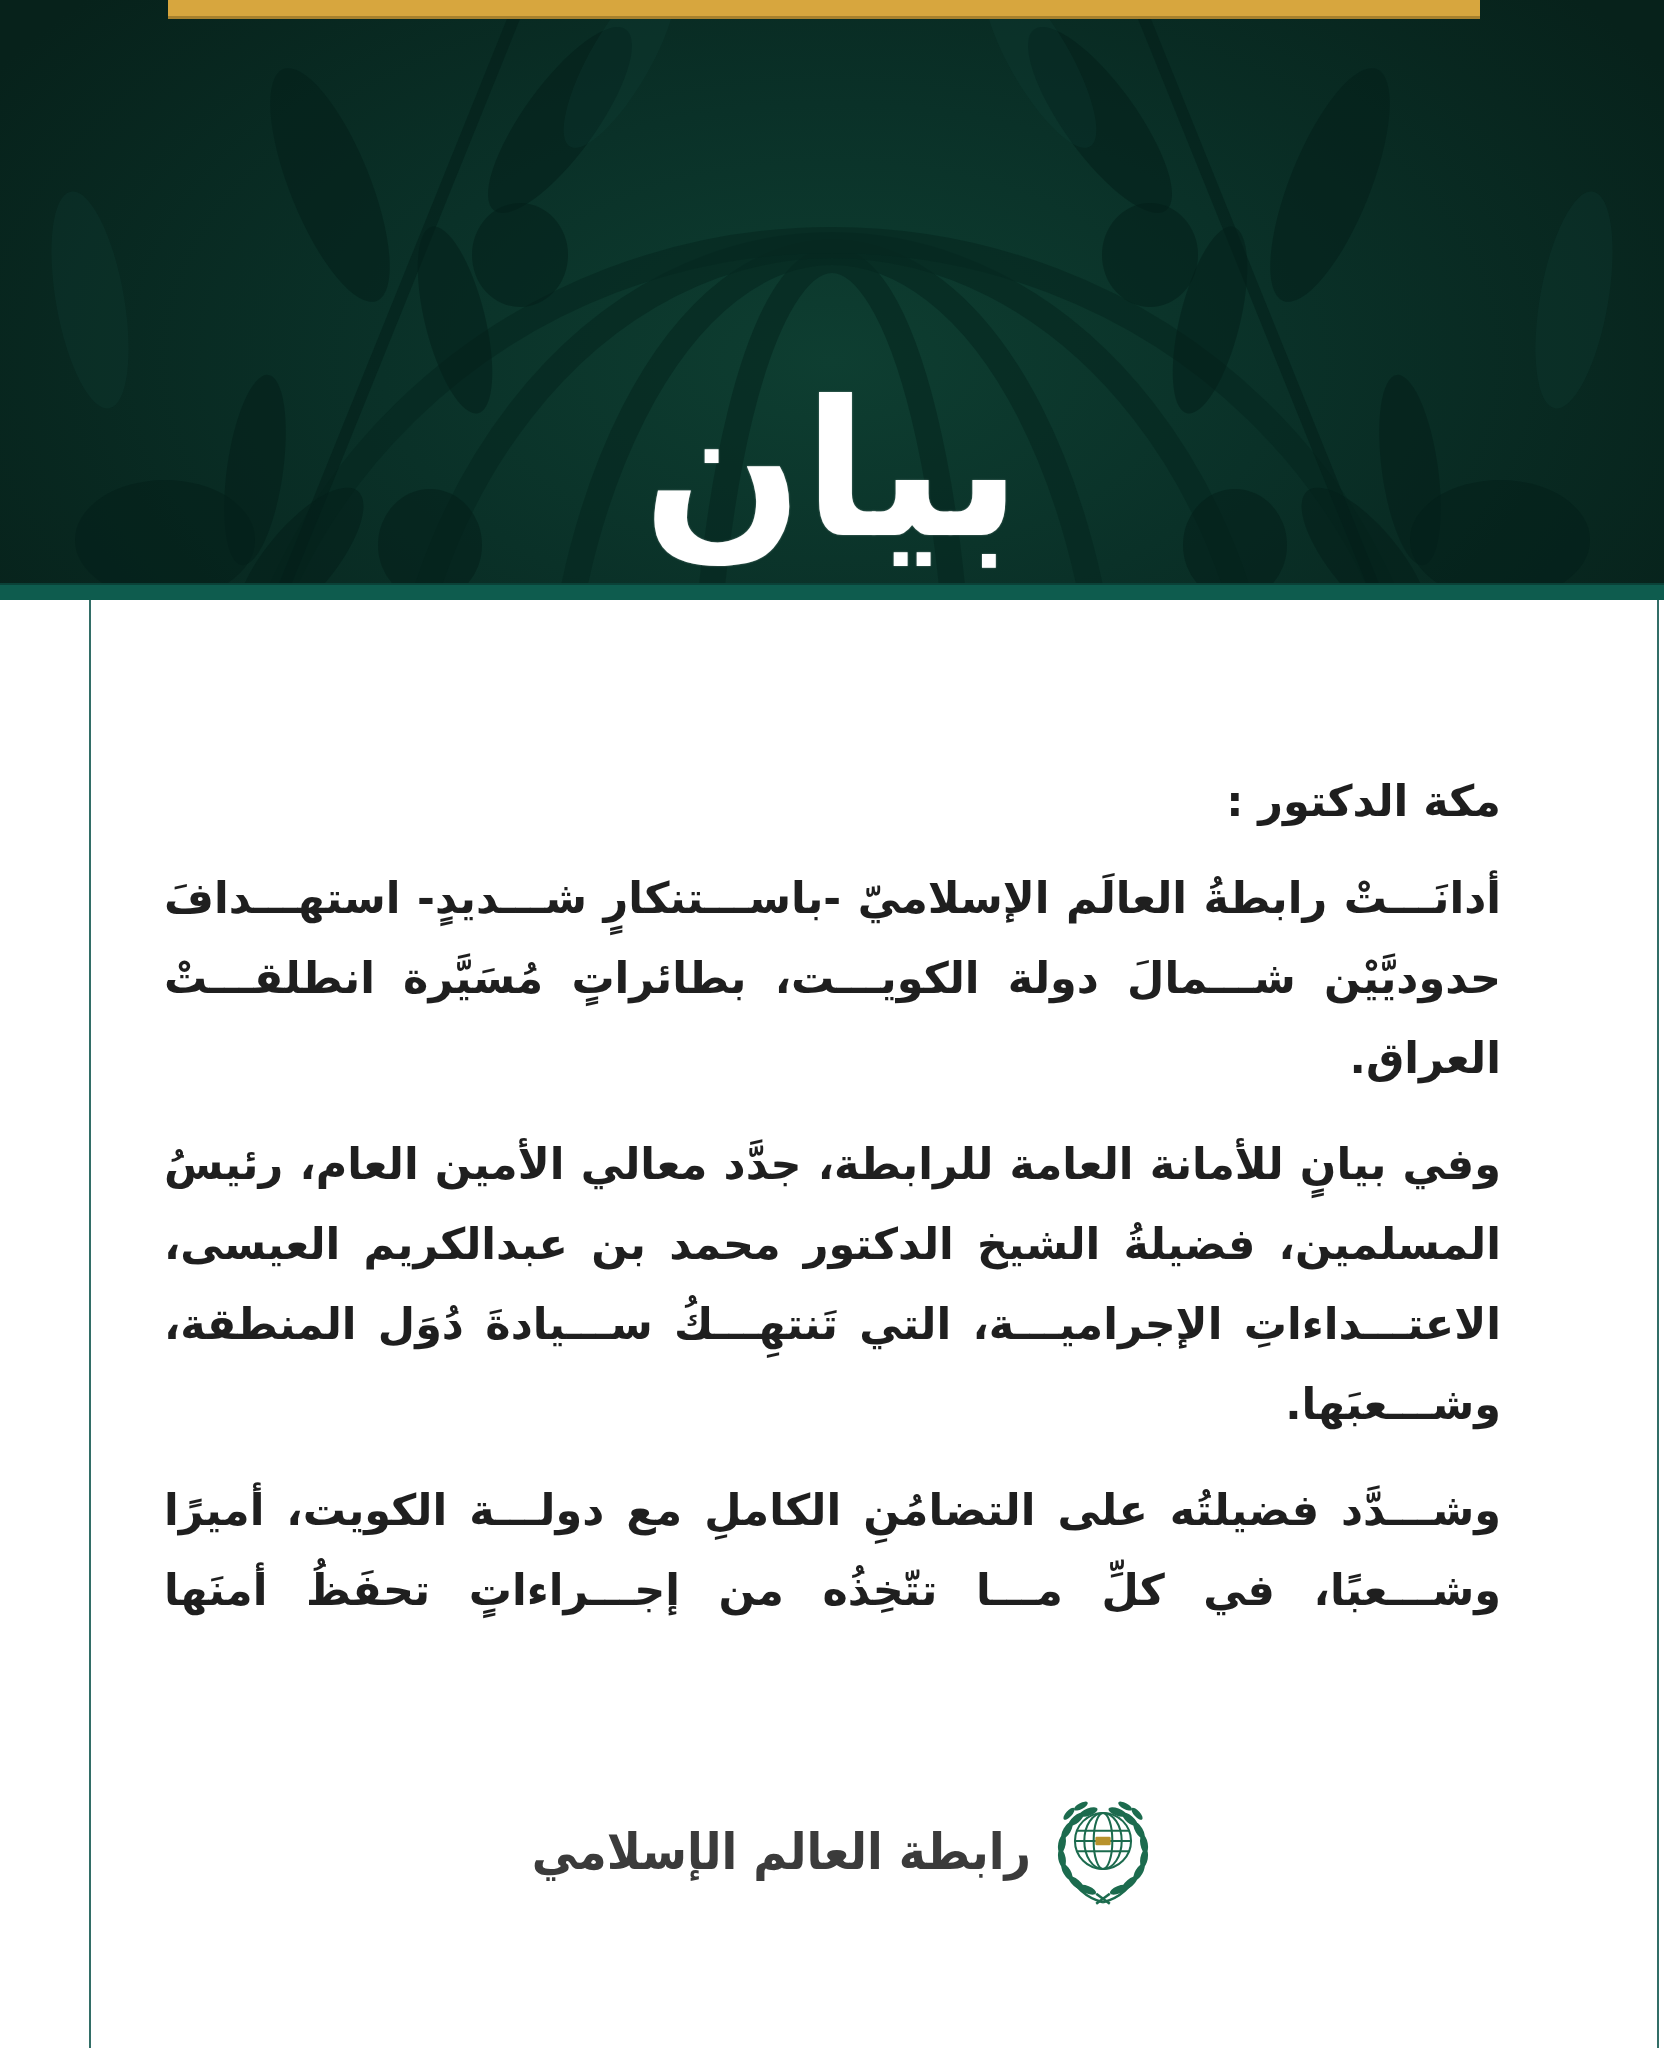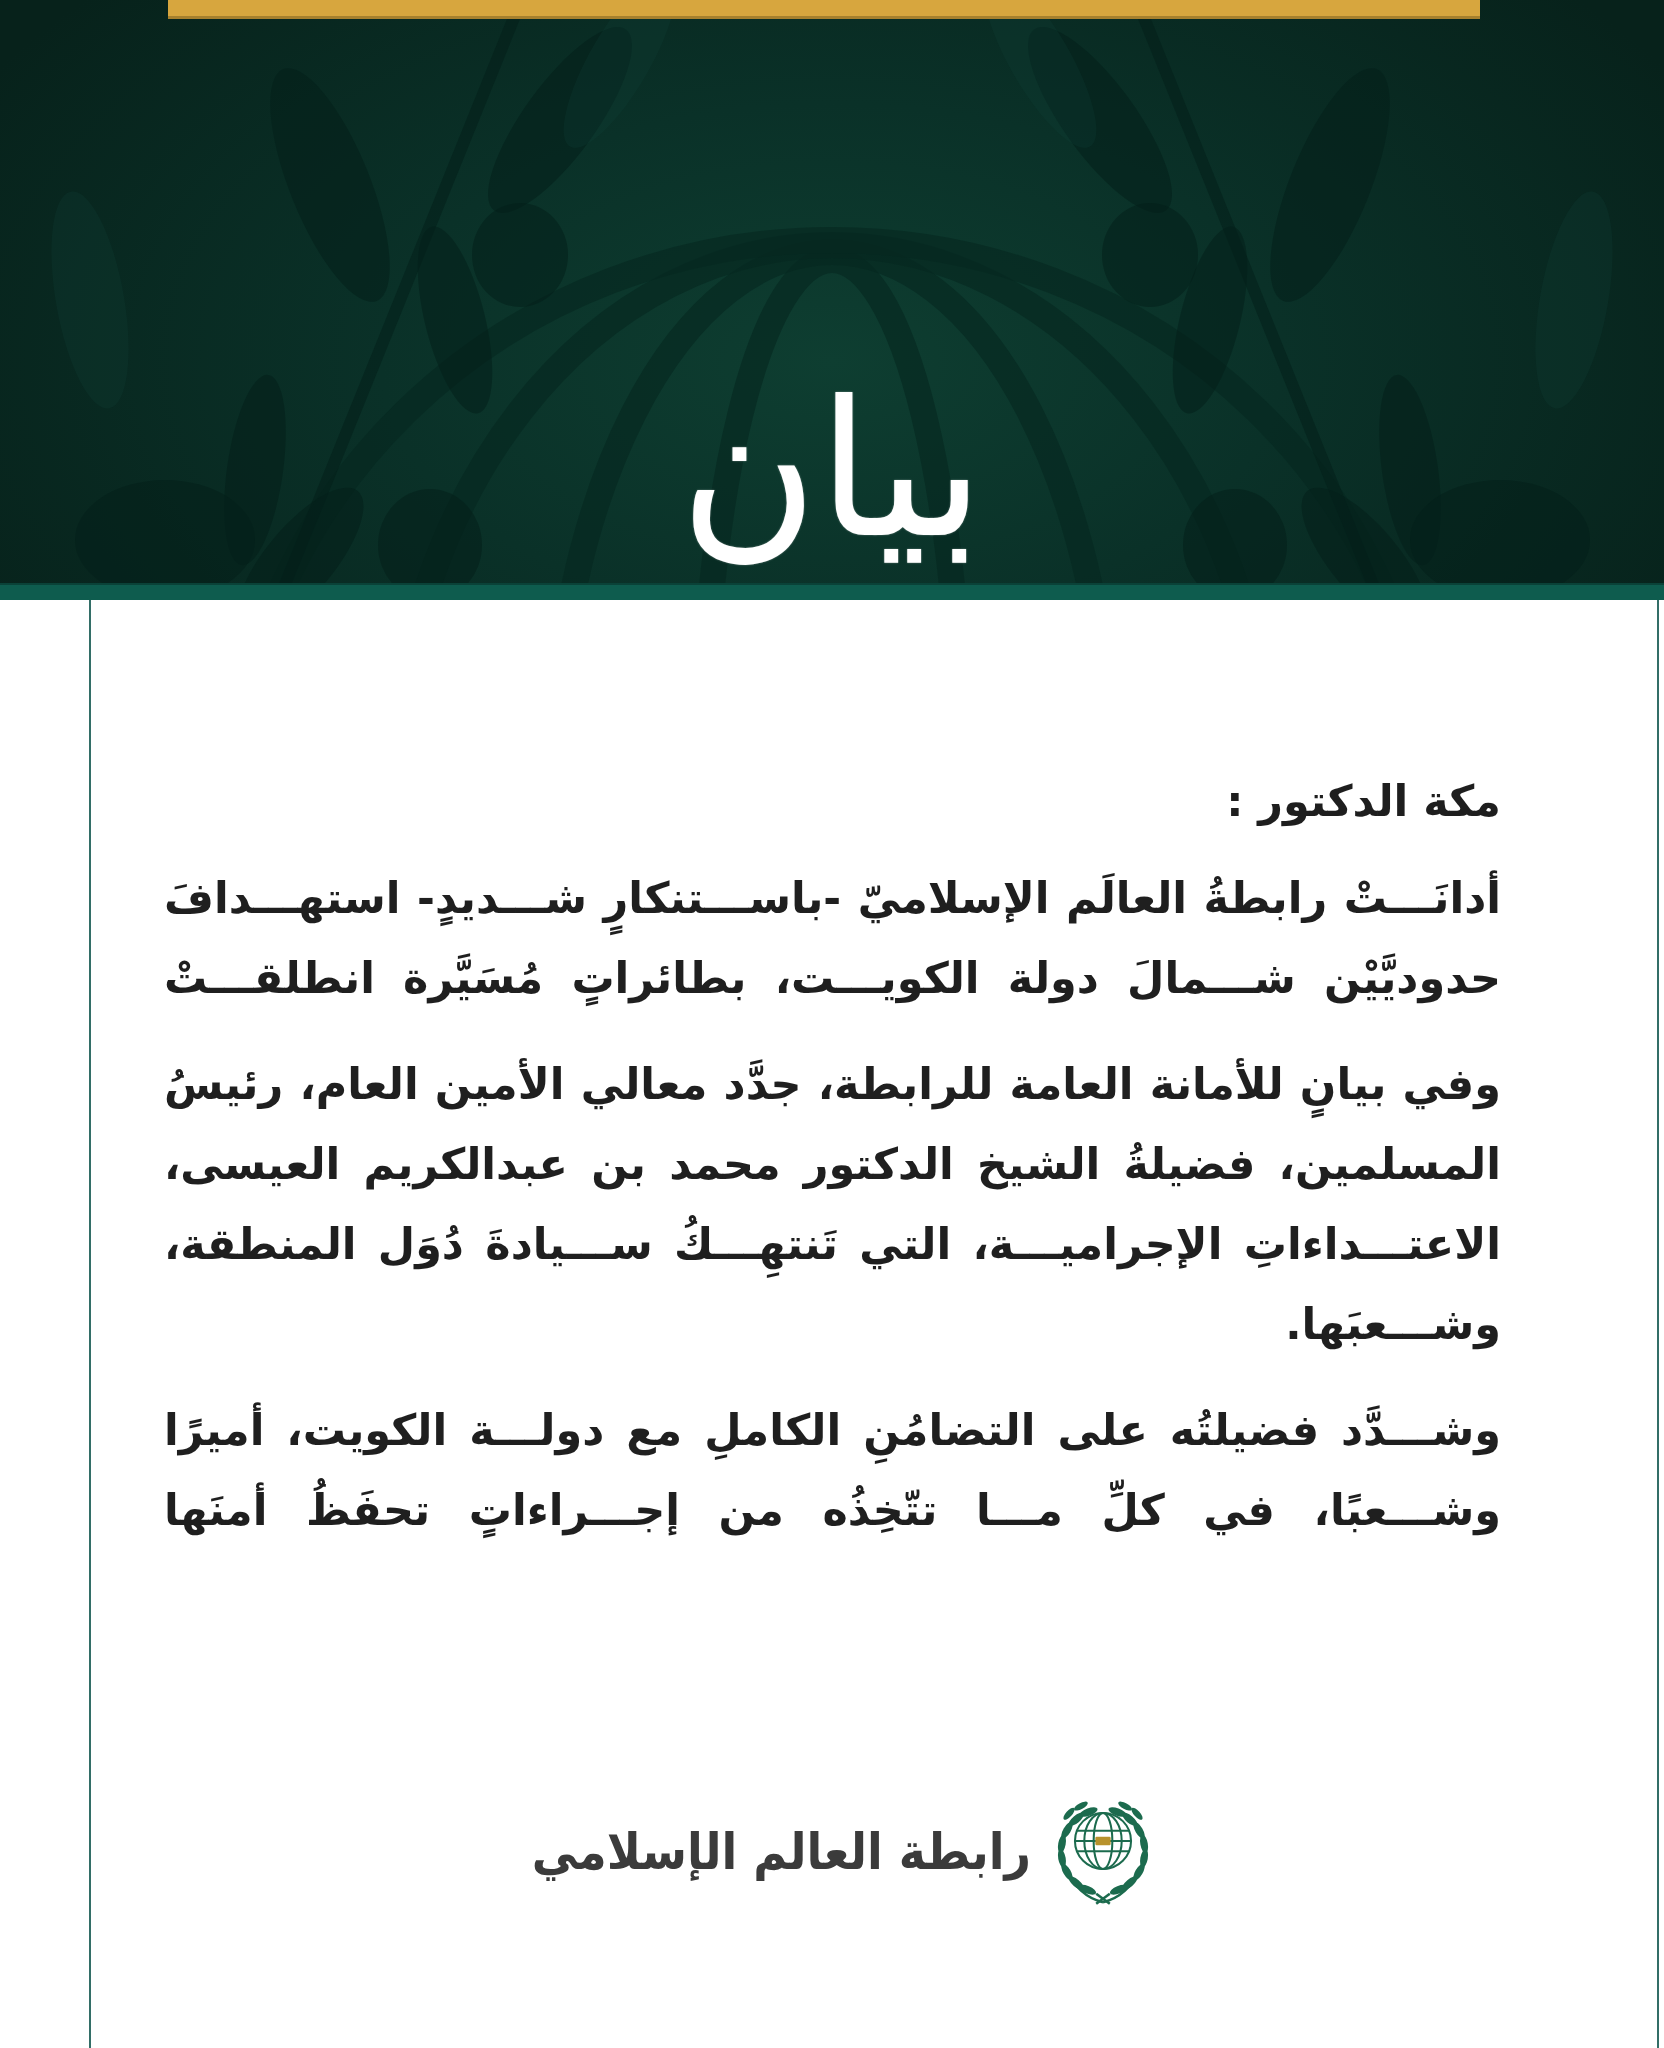--- a/index.html
+++ b/index.html
@@ -22,21 +22,21 @@
   .deco-svg { position: absolute; inset: 0; width: 100%; height: 100%; }
   .gold-bar {
     position: absolute; left: 168px; top: 0; width: 1312px; height: 19px;
     background: #d7a63e;
     border-bottom: 3px solid rgba(74, 58, 14, 0.35);
   }
   .bayan {
     position: absolute; left: 0; right: 0; bottom: 2px;
     text-align: center;
     color: #ffffff;
-    font-size: 188px; line-height: 1.18; font-weight: 400;
+    font-size: 188px; line-height: 1.18; font-weight: 700;
     direction: rtl;
     text-shadow: 0 0 2px rgba(255,255,255,.4);
   }
 
   
   .teal-strip {
     position: absolute; left: 0; top: 583px; width: 1664px; height: 17px;
     background: #0e5c4e;
     border-top: 2px solid rgba(0,0,0,.28);
   }
@@ -142,20 +142,21 @@
 
   <div class="hairline left"></div>
   <div class="hairline right"></div>
 
   <main class="statement-body" dir="rtl">
     <div class="dateline">مكة الدكتور :</div>
 
     <div class="para first">
       <div class="line">أدانَـــتْ رابطةُ العالَم الإسلاميّ -باســـتنكارٍ شـــديدٍ- استهـــدافَ موقعَين</div>
       <div class="line">حدوديَّيْن شـــمالَ دولة الكويـــت، بطائراتٍ مُسَيَّرة انطلقـــتْ من جمهورية</div>
+      <div class="line last">العراق.</div>
     </div>
 
     <div class="para">
       <div class="line">وفي بيانٍ للأمانة العامة للرابطة، جدَّد معالي الأمين العام، رئيسُ هيئة علماء</div>
       <div class="line">المسلمين، فضيلةُ الشيخ الدكتور محمد بن عبدالكريم العيسى، التنديدَ بهذه</div>
       <div class="line">الاعتـــداءاتِ الإجراميـــة، التي تَنتهِـــكُ ســـيادةَ دُوَل المنطقة، وتهـــدِّدُ أمنَها</div>
       <div class="line last">وشـــعبَها.</div>
     </div>
 
     <div class="para">

